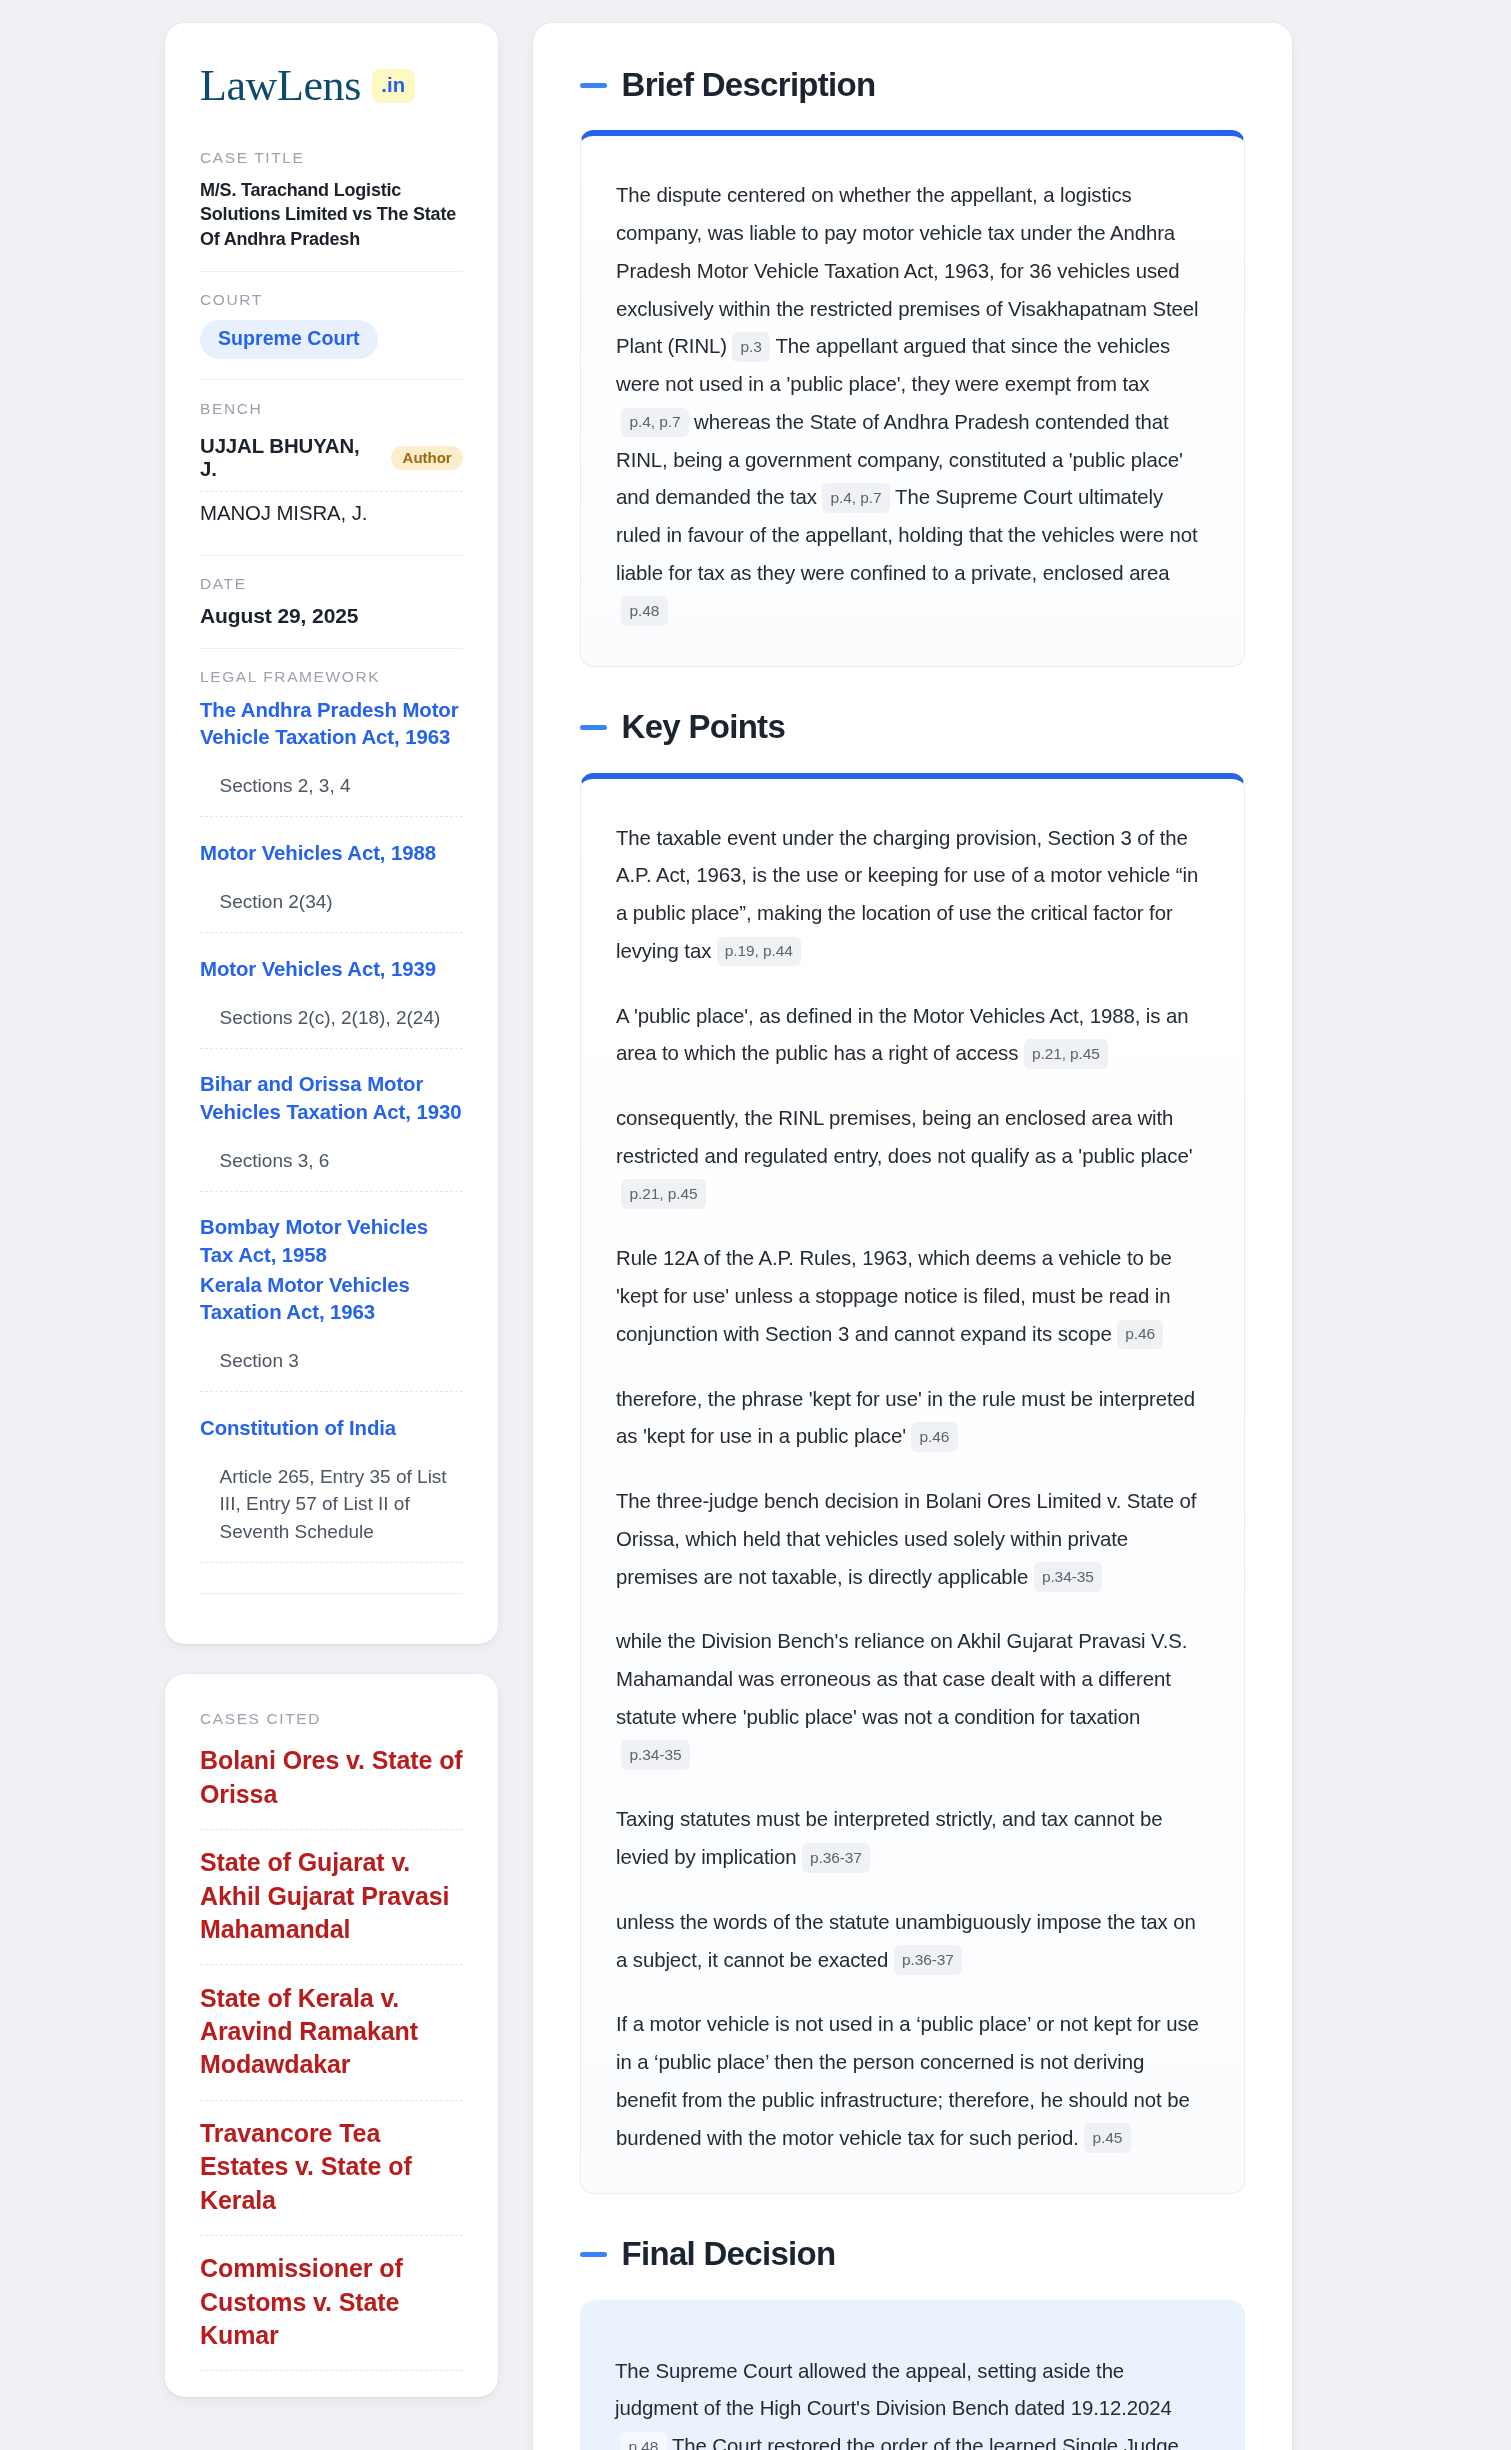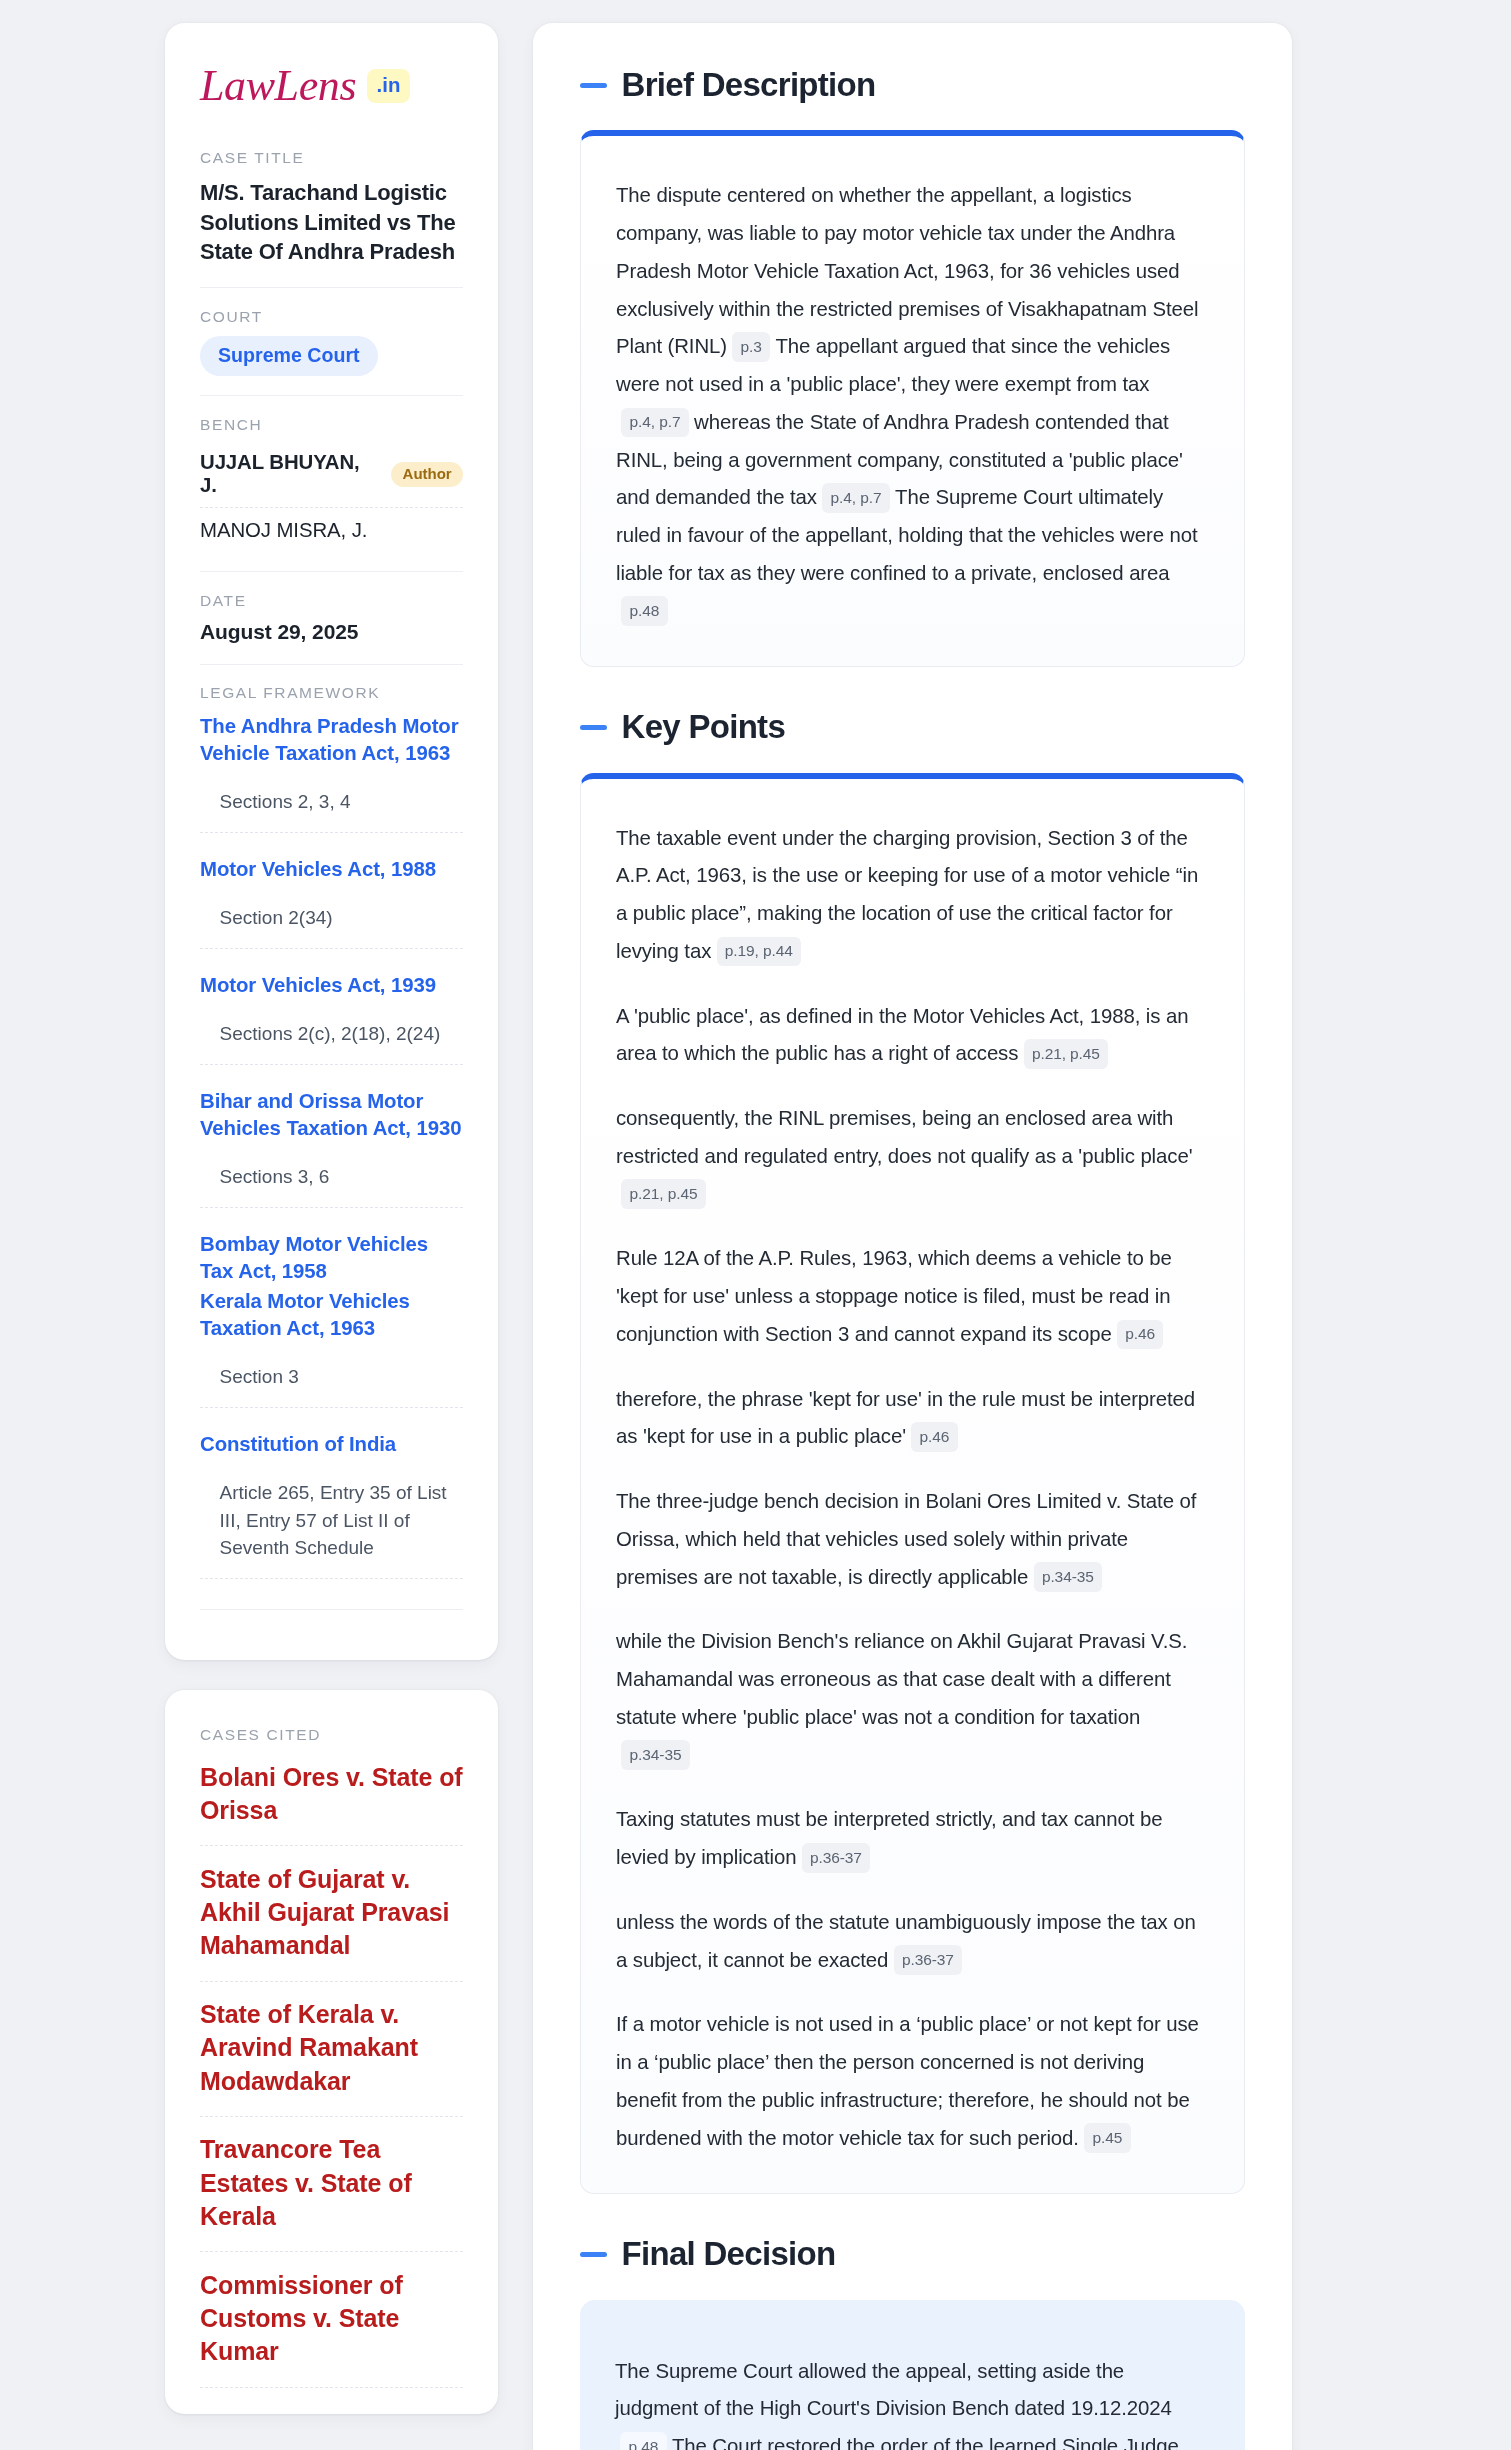--- a/index.html
+++ b/index.html
@@ -40,22 +40,21 @@
     display: flex;
     align-items: center;
     gap: 10.6px;
     margin-bottom: 41px;
   }
   .brand-name {
     font-family: "Liberation Serif", serif;
     font-size: 44px;
     line-height: 1;
     letter-spacing: -0.4px;
-    color: #be185d;
-    font-style: italic;
+    color: #0c4a6e;
   }
   .brand-tld {
     background: #fef9c3;
     color: #2563eb;
     font-size: 20.4px;
     font-weight: bold;
     padding: 6.8px 9.8px 7.6px 9.8px;
     border-radius: 8.3px;
     line-height: 1;
   }
@@ -65,21 +64,21 @@
 
   .meta-label {
     font-size: 15.5px;
     letter-spacing: 1.6px;
     color: #9aa2ad;
     margin-bottom: 10.6px;
     font-weight: normal;
   }
 
   .case-title {
-    font-size: 22px;
+    font-size: 18px;
     line-height: 1.36;
     color: #1b222c;
     font-weight: bold;
     letter-spacing: -0.2px;
   }
 
   .court-pill {
     display: inline-block;
     background: #e8f0fe;
     color: #2563eb;

